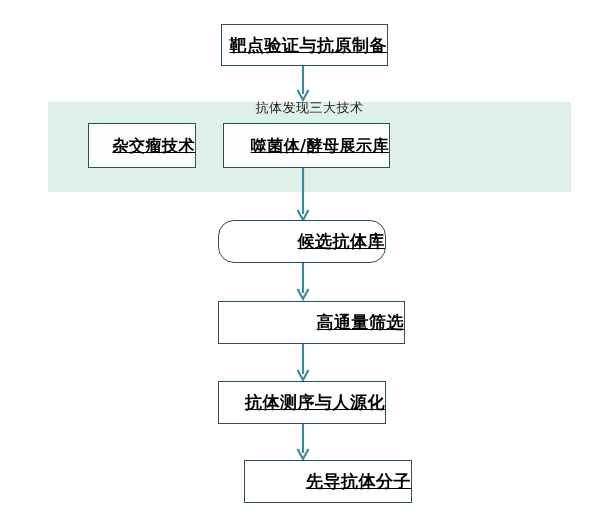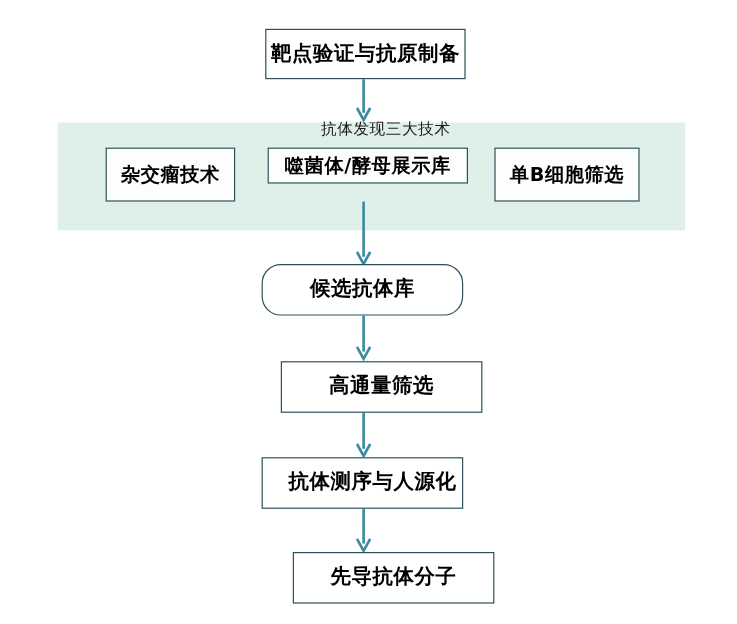--- a/index.html
+++ b/index.html
@@ -24,32 +24,32 @@
     background: #dff0ea;
   }
   .band-title {
     position: absolute;
     text-align: center;
     font-size: 13px;
     font-weight: 400;
     color: #1a1a1a;
     letter-spacing: 0.5px;
     white-space: nowrap;
-    padding-left: 12px;
   }
 
   
   .node {
     position: absolute;
     box-sizing: border-box;
     border: 1.5px solid #2c5058;
     background: #ffffff;
     display: flex;
     align-items: center;
-    justify-content: center;
+    justify-content: flex-end;
+    text-decoration: underline;
   }
   .node.on-band {
     background: #fbfefd;
   }
   .node-label {
     font-size: 16px;
     font-weight: bold;
     color: #000000;
     letter-spacing: 0.5px;
     white-space: nowrap;
@@ -86,47 +86,44 @@
   </div>
 
   <div class="band" style="left:48px; top:102px; width:523px; height:90px;"></div>
 
   <div class="band-title" style="left:48px; top:99px; width:523px;">抗体发现三大技术</div>
 
   <div class="node on-band" style="left:88px; top:123px; width:108px; height:45px;">
     <span class="node-label">杂交瘤技术</span>
   </div>
 
-  <div class="node on-band" style="left:223px; top:123px; width:167px; height:30px;">
+  <div class="node on-band" style="left:223px; top:123px; width:167px; height:45px;">
     <span class="node-label">噬菌体/酵母展示库</span>
   </div>
 
-  <div class="node on-band" style="left:412px; top:123px; width:121px; height:45px;">
-    <span class="node-label">单B细胞筛选</span>
-  </div>
 
   <div class="connector" style="left:296px; top:168px; width:14px; height:54px;">
     <svg width="14" height="54" viewBox="0 0 14 54">
       <line x1="7" y1="0" x2="7" y2="46" stroke="#3d8a9e" stroke-width="2.2"></line>
       <polyline points="1.5,42 7,52 12.5,42" fill="none" stroke="#3d8a9e" stroke-width="2.2"></polyline>
     </svg>
   </div>
 
   <div class="node" style="left:218px; top:220px; width:168px; height:43px;border-radius:16px;">
     <span class="node-label big">候选抗体库</span>
   </div>
 
   <div class="connector" style="left:296px; top:263px; width:14px; height:38px;">
     <svg width="14" height="38" viewBox="0 0 14 38">
       <line x1="7" y1="0" x2="7" y2="30" stroke="#3d8a9e" stroke-width="2.2"></line>
       <polyline points="1.5,26 7,36 12.5,26" fill="none" stroke="#3d8a9e" stroke-width="2.2"></polyline>
     </svg>
   </div>
 
-  <div class="node" style="left:234px; top:301px; width:168px; height:43px;">
+  <div class="node" style="left:218px; top:301px; width:187px; height:43px;">
     <span class="node-label big">高通量筛选</span>
   </div>
 
   <div class="connector" style="left:296px; top:344px; width:14px; height:38px;">
     <svg width="14" height="38" viewBox="0 0 14 38">
       <line x1="7" y1="0" x2="7" y2="30" stroke="#3d8a9e" stroke-width="2.2"></line>
       <polyline points="1.5,26 7,36 12.5,26" fill="none" stroke="#3d8a9e" stroke-width="2.2"></polyline>
     </svg>
   </div>
 

